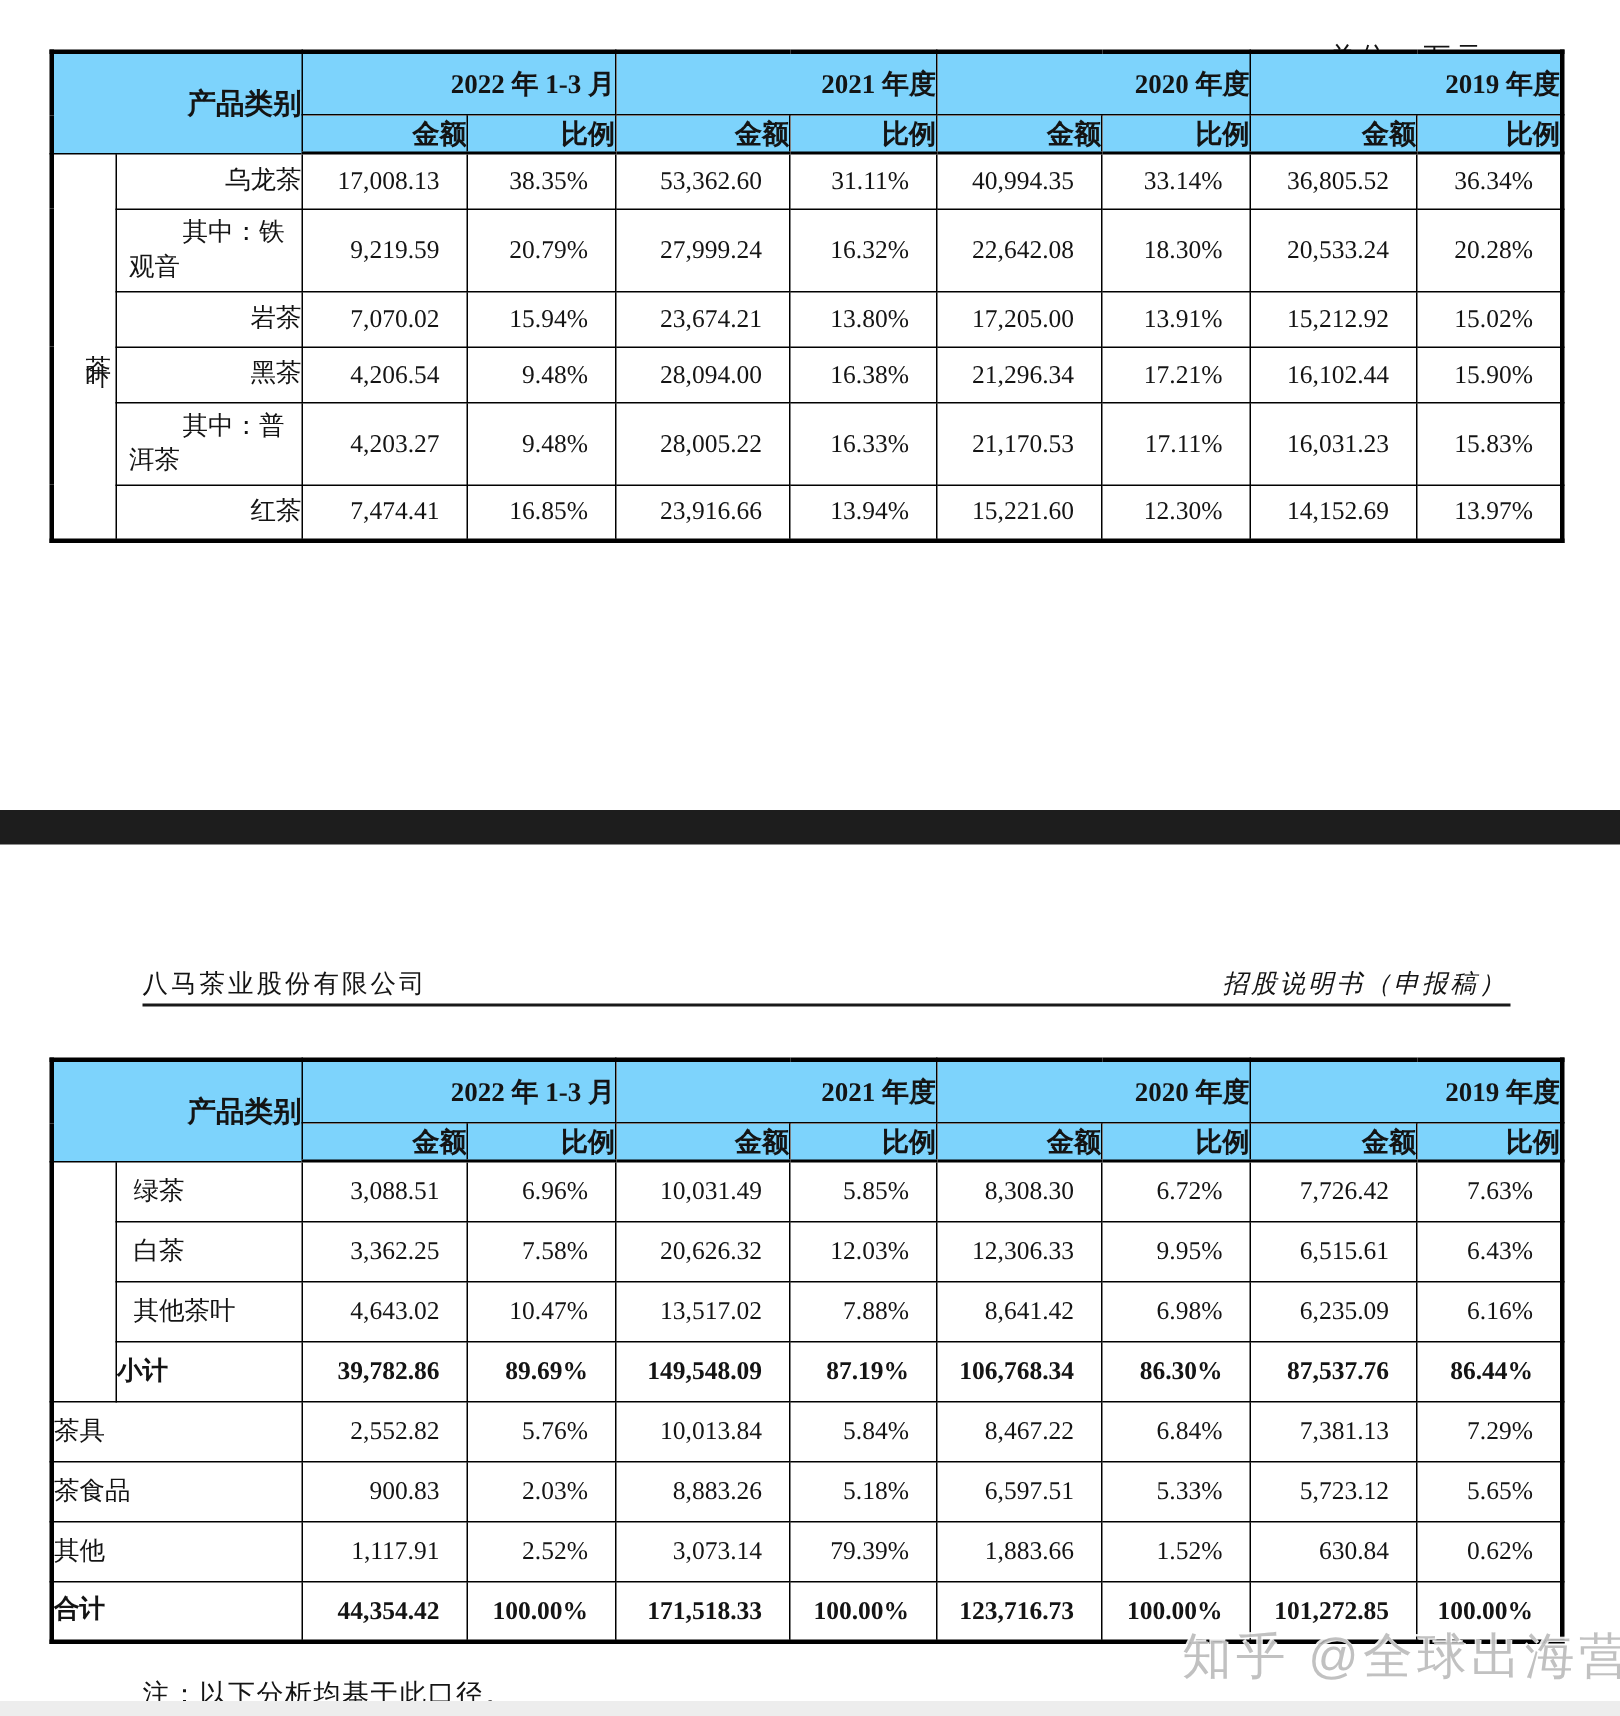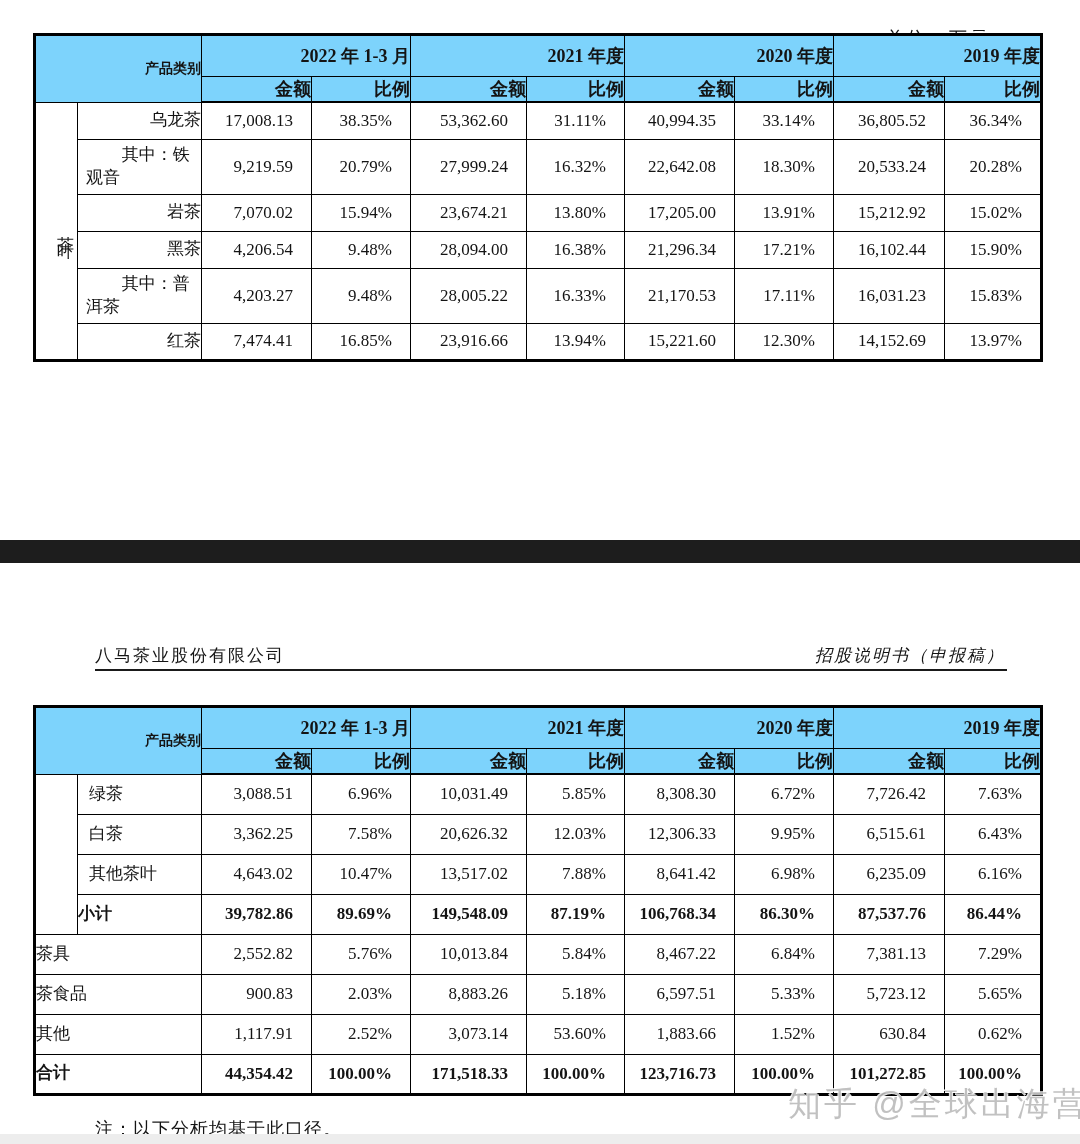--- a/index.html
+++ b/index.html
@@ -21,21 +21,21 @@
     font-size:17px;
   }
   #table1 { top:33px; }
   #table2 { top:705px; }
   .fin-table th, .fin-table td { border:1.6px solid #000; overflow:hidden; }
   .fin-table thead th {
     background:#7dd3fc; font-weight:bold; font-size:18px; text-align:right;
   }
   .fin-table thead tr.year-row th { height:42px; }
   .fin-table thead tr.sub-row th { height:23px; border-bottom:2.4px solid #000; }
-  .fin-table thead th.prod-head { font-size:14px; }
+  .fin-table thead th.prod-head { font-size:19px; }
   #table1 tbody tr.r-norm td { height:37px;text-align:right; }
   #table1 tbody tr.r-tall td { height:55px; }
   #table2 tbody td { height:40px; }
   td.num { text-align:right; padding-right:18px; white-space:nowrap; }
   tr.row-bold td { font-weight:bold; }
   td.lbl { line-height:1.35; }
   .lbl-left   { text-align:left; padding-left:11px; }
   .lbl-sub    { text-align:left; padding-left:8px; text-indent:2.1em; }
   .lbl-mid    { text-align:left; padding-left:8px; text-indent:1.8em; }
   .lbl-center { }
@@ -293,21 +293,21 @@
           <td class="num">6,597.51</td>
           <td class="num">5.33%</td>
           <td class="num">5,723.12</td>
           <td class="num">5.65%</td>
         </tr>
         <tr class="">
           <td class="lbl lbl-center" colspan="2">其他</td>
           <td class="num">1,117.91</td>
           <td class="num">2.52%</td>
           <td class="num">3,073.14</td>
-          <td class="num">53.60%</td>
+          <td class="num">79.39%</td>
           <td class="num">1,883.66</td>
           <td class="num">1.52%</td>
           <td class="num">630.84</td>
           <td class="num">0.62%</td>
         </tr>
         <tr class="row-bold">
           <td class="lbl lbl-center" colspan="2">合计</td>
           <td class="num">44,354.42</td>
           <td class="num">100.00%</td>
           <td class="num">171,518.33</td>

